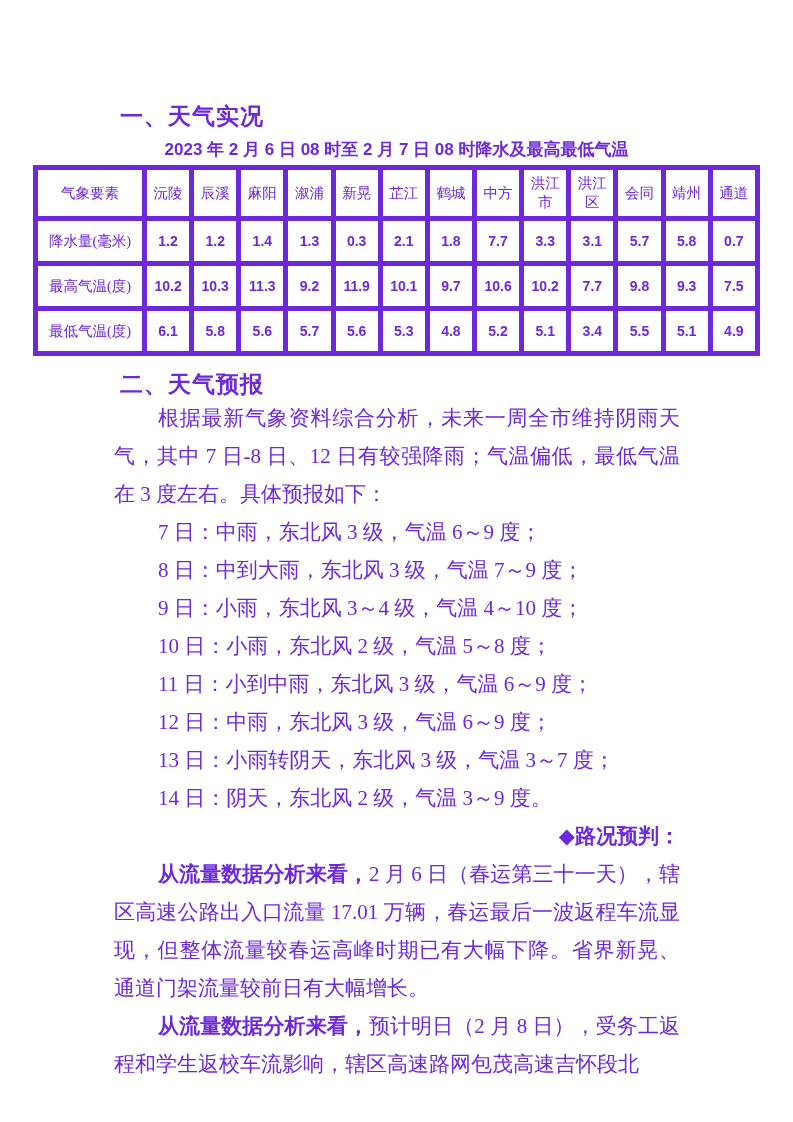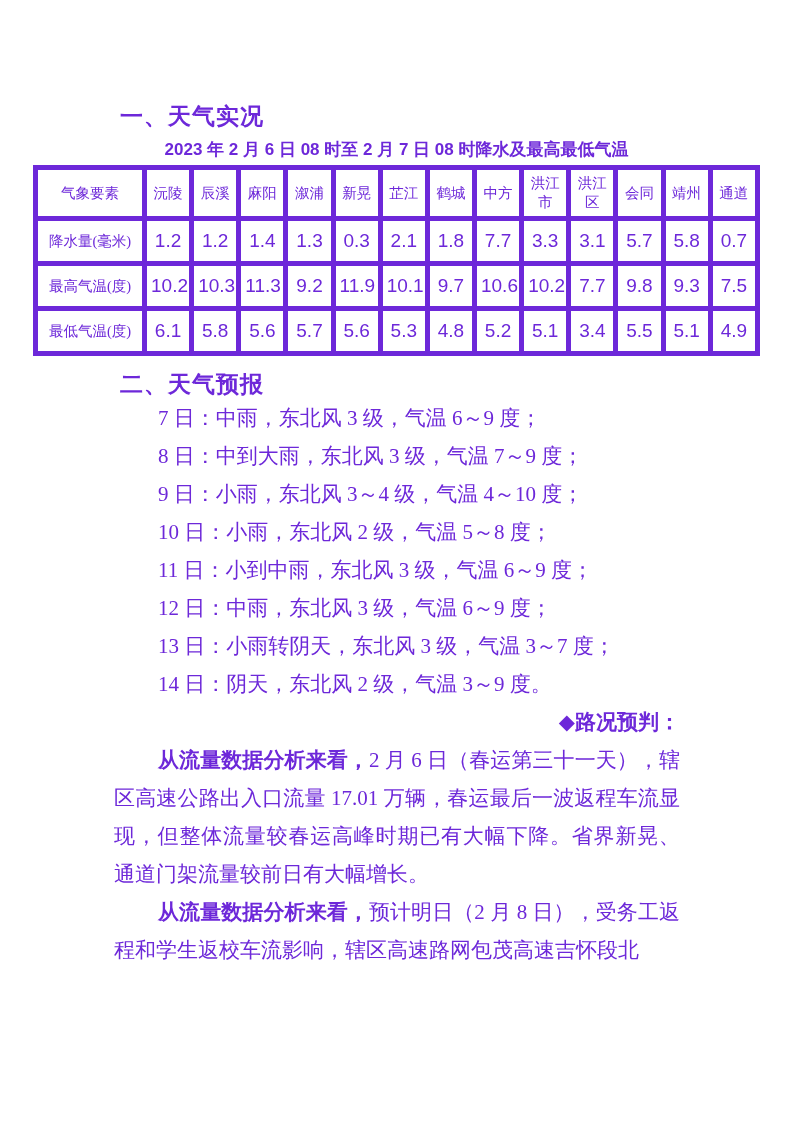--- a/index.html
+++ b/index.html
@@ -45,21 +45,22 @@
     text-align: center;
     vertical-align: middle;
     overflow: hidden;
   }
   td.label-cell, td.header-cell {
     font-size: 14.5px;
     font-family: "Liberation Serif", "DejaVu Serif", serif;
   }
   td.num-cell {
     font-family: "Liberation Sans", "DejaVu Sans", sans-serif;
-    font-size: 19px;
+    font-size: 14px;
+    font-weight: bold;
   }
   .s2 { margin-top: 13px; }
   .body-block {
     width: 566px;
     margin-left: 114px;
     font-size: 21px;
     line-height: 38px;
   }
   .para {
     margin: 0;
@@ -167,20 +168,21 @@
         <td class="num-cell">5.5</td>
         <td class="num-cell">5.1</td>
         <td class="num-cell">4.9</td>
       </tr>
     </tbody>
   </table>
 
   <div class="section-heading s2">二、天气预报</div>
 
   <div class="body-block">
+    <p class="para">根据最新气象资料综合分析，未来一周全市维持阴雨天气，其中 7 日-8 日、12 日有较强降雨；气温偏低，最低气温在 3 度左右。具体预报如下：</p>
 
     <div class="forecast-line">7 日：中雨，东北风 3 级，气温 6～9 度；</div>
     <div class="forecast-line">8 日：中到大雨，东北风 3 级，气温 7～9 度；</div>
     <div class="forecast-line">9 日：小雨，东北风 3～4 级，气温 4～10 度；</div>
     <div class="forecast-line">10 日：小雨，东北风 2 级，气温 5～8 度；</div>
     <div class="forecast-line">11 日：小到中雨，东北风 3 级，气温 6～9 度；</div>
     <div class="forecast-line">12 日：中雨，东北风 3 级，气温 6～9 度；</div>
     <div class="forecast-line">13 日：小雨转阴天，东北风 3 级，气温 3～7 度；</div>
     <div class="forecast-line">14 日：阴天，东北风 2 级，气温 3～9 度。</div>
 

